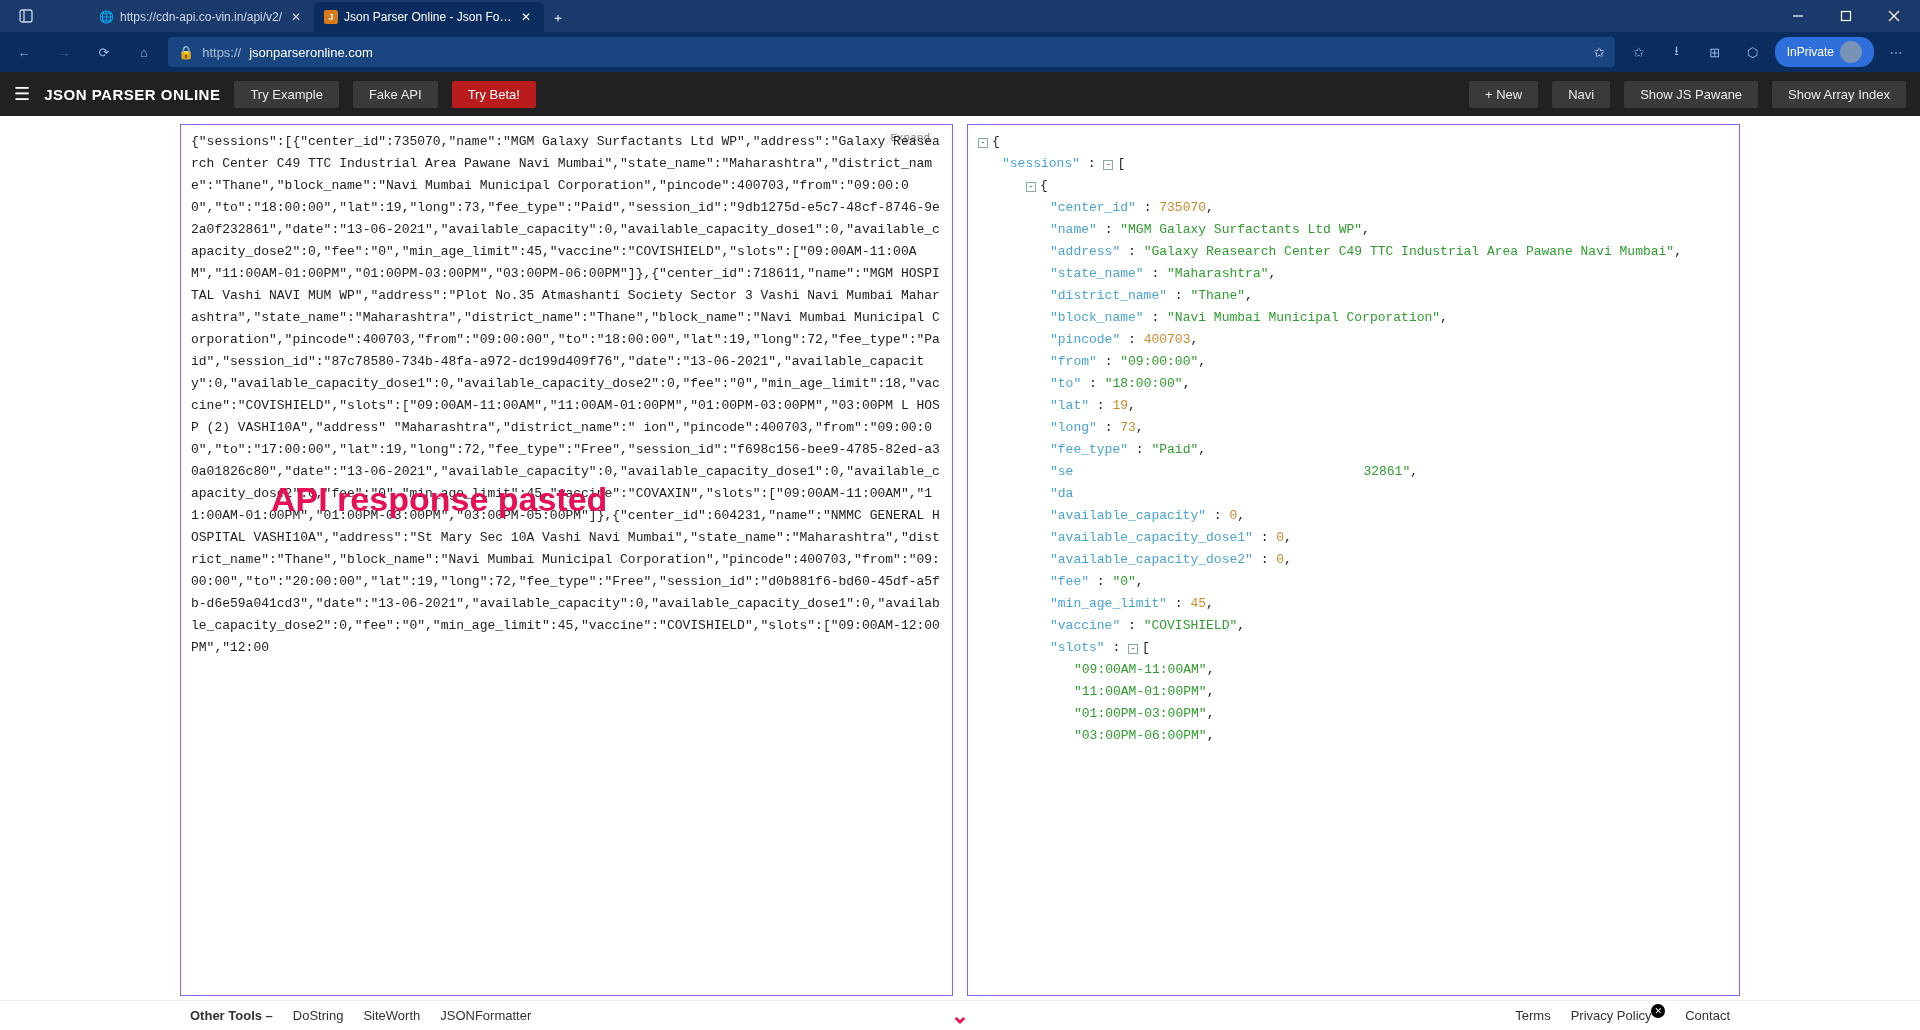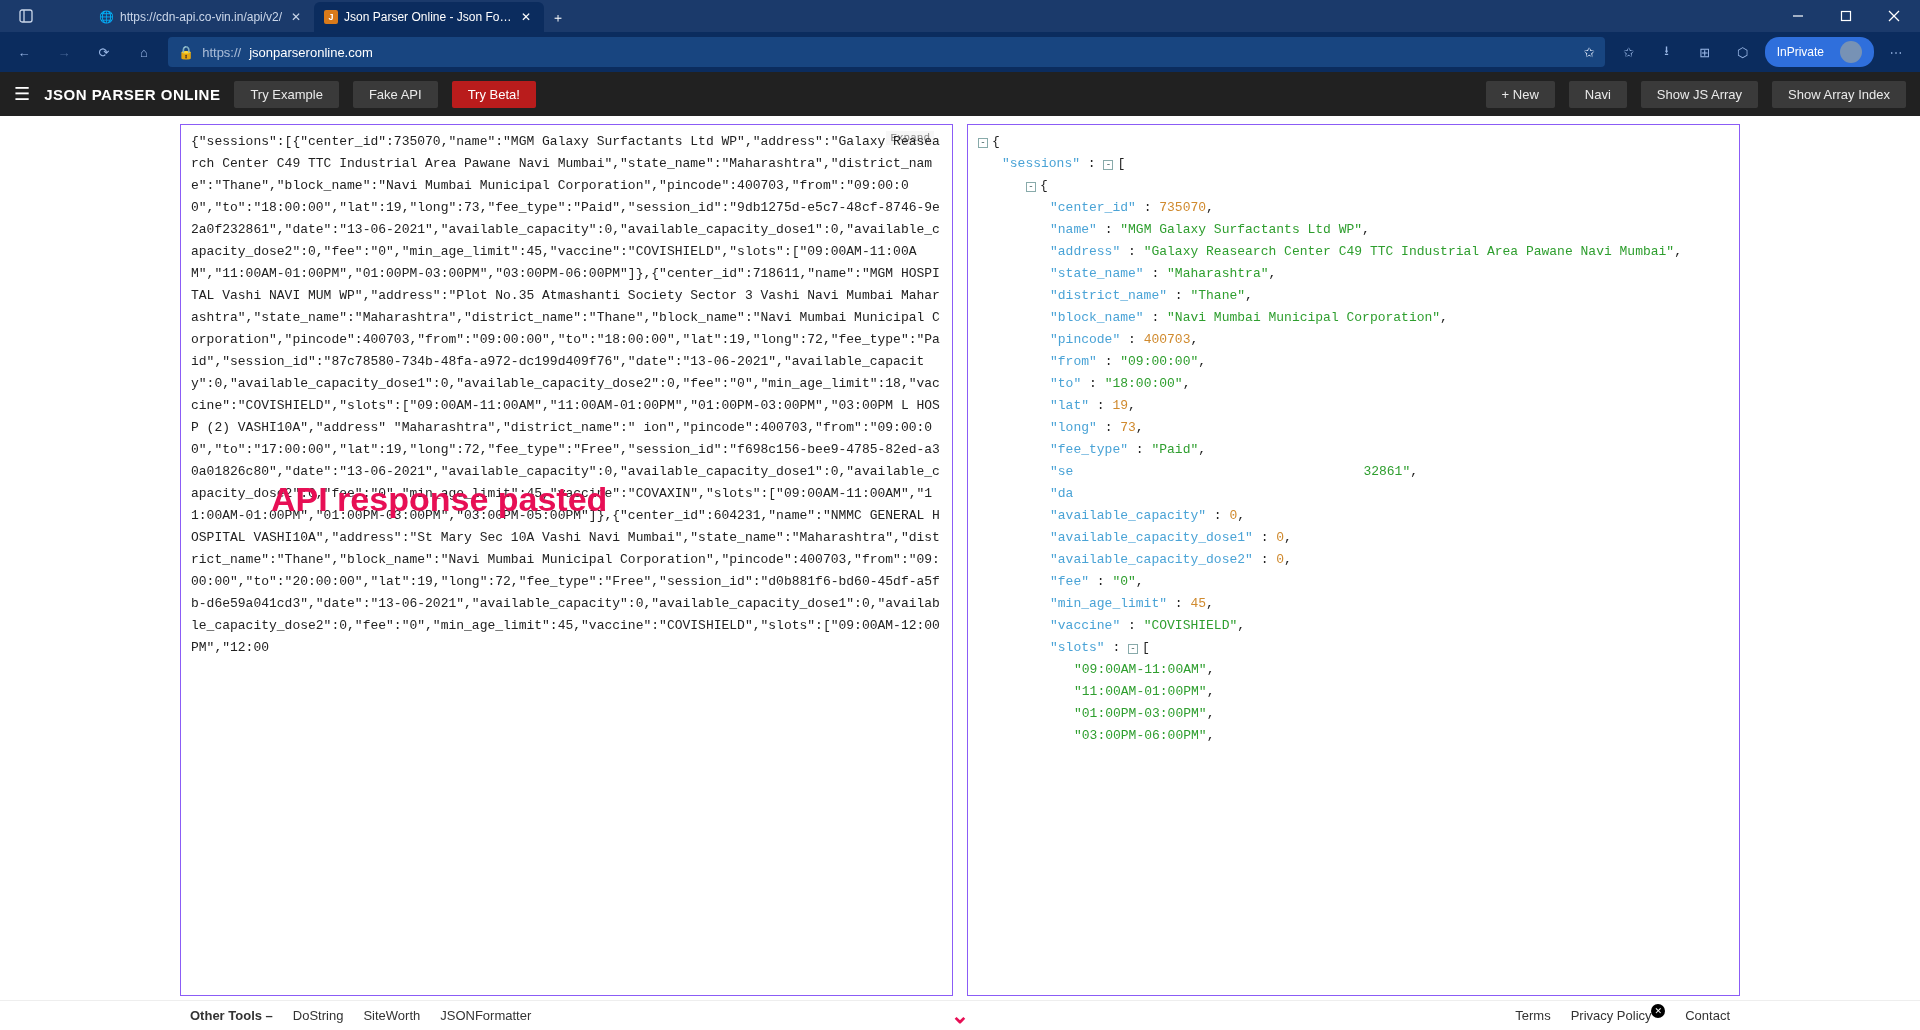--- a/index.html
+++ b/index.html
@@ -17,21 +17,21 @@
 .tab .favicon { width: 14px; height: 14px; display: inline-flex; align-items: center; justify-content: center; }
 .tab .title { flex: 1; white-space: nowrap; overflow: hidden; text-overflow: ellipsis; }
 .tab .close { width: 16px; text-align: center; }
 .new-tab { width: 28px; height: 28px; display: flex; align-items: center; justify-content: center; }
 
 .addr-bar { display: flex; align-items: center; height: 40px; background: #0b2c5e; padding: 0 8px; gap: 8px; }
 .nav-btn { width: 32px; height: 32px; display: flex; align-items: center; justify-content: center; color: #99b7e6; }
 .url-box { flex: 1; display: flex; align-items: center; background: #184580; border-radius: 4px; height: 30px; padding: 0 10px; gap: 8px; color: #e6eefc; font-size: 13px; }
 .url-box .host { color: #fff; }
 .right-tools { display: flex; align-items: center; gap: 6px; }
-.pill { background: #2f6fdc; color: #fff; padding: 4px 12px; border-radius: 14px; display: flex; align-items: center; gap: 16px; font-size: 12px; }
+.pill { background: #2f6fdc; color: #fff; padding: 4px 12px; border-radius: 14px; display: flex; align-items: center; gap: 6px; font-size: 12px; }
 .avatar { width: 22px; height: 22px; border-radius: 50%; background: #7792b5; }
 
 
 .app-header { background: #212121; color: #fff; height: 44px; display: flex; align-items: center; padding: 0 14px; gap: 14px; }
 .hamburger { font-size: 18px; }
 .brand { font-weight: 600; letter-spacing: 0.5px; font-size: 15px; }
 .btn { background: #3a3a3a; color: #eaeaea; border: none; padding: 6px 16px; font-size: 13px; border-radius: 2px; }
 .btn.orange { background: #b91c1c; color: #fff; }
 .spacer { flex: 1; }
 
@@ -142,21 +142,21 @@
 
 <div class="app-header">
   <span class="hamburger">☰</span>
   <span class="brand">JSON PARSER ONLINE</span>
   <button class="btn">Try Example</button>
   <button class="btn">Fake API</button>
   <button class="btn orange">Try Beta!</button>
   <span class="spacer"></span>
   <button class="btn">+ New</button>
   <button class="btn">Navi</button>
-  <button class="btn">Show JS Array</button>
+  <button class="btn">Show JS Pawane</button>
   <button class="btn">Show Array Index</button>
 </div>
 
 <div class="workspace">
   <div class="pane">
     <div class="expand-chip">Expand</div>
     <div class="pane-inner raw">{"sessions":[{"center_id":735070,"name":"MGM Galaxy Surfactants Ltd WP","address":"Galaxy Reasearch Center C49 TTC Industrial Area Pawane Navi Mumbai","state_name":"Maharashtra","district_name":"Thane","block_name":"Navi Mumbai Municipal Corporation","pincode":400703,"from":"09:00:00","to":"18:00:00","lat":19,"long":73,"fee_type":"Paid","session_id":"9db1275d-e5c7-48cf-8746-9e2a0f232861","date":"13-06-2021","available_capacity":0,"available_capacity_dose1":0,"available_capacity_dose2":0,"fee":"0","min_age_limit":45,"vaccine":"COVISHIELD","slots":["09:00AM-11:00AM","11:00AM-01:00PM","01:00PM-03:00PM","03:00PM-06:00PM"]},{"center_id":718611,"name":"MGM HOSPITAL Vashi NAVI MUM WP","address":"Plot No.35 Atmashanti Society Sector 3 Vashi Navi Mumbai Maharashtra","state_name":"Maharashtra","district_name":"Thane","block_name":"Navi Mumbai Municipal Corporation","pincode":400703,"from":"09:00:00","to":"18:00:00","lat":19,"long":72,"fee_type":"Paid","session_id":"87c78580-734b-48fa-a972-dc199d409f76","date":"13-06-2021","available_capacity":0,"available_capacity_dose1":0,"available_capacity_dose2":0,"fee":"0","min_age_limit":18,"vaccine":"COVISHIELD","slots":["09:00AM-11:00AM","11:00AM-01:00PM","01:00PM-03:00PM","03:00PM                                                    L HOSP (2) VASHI10A","address"                                                       "Maharashtra","district_name":"                                                          ion","pincode":400703,"from":"09:00:00","to":"17:00:00","lat":19,"long":72,"fee_type":"Free","session_id":"f698c156-bee9-4785-82ed-a30a01826c80","date":"13-06-2021","available_capacity":0,"available_capacity_dose1":0,"available_capacity_dose2":0,"fee":"0","min_age_limit":45,"vaccine":"COVAXIN","slots":["09:00AM-11:00AM","11:00AM-01:00PM","01:00PM-03:00PM","03:00PM-05:00PM"]},{"center_id":604231,"name":"NMMC GENERAL HOSPITAL VASHI10A","address":"St Mary Sec 10A Vashi Navi Mumbai","state_name":"Maharashtra","district_name":"Thane","block_name":"Navi Mumbai Municipal Corporation","pincode":400703,"from":"09:00:00","to":"20:00:00","lat":19,"long":72,"fee_type":"Free","session_id":"d0b881f6-bd60-45df-a5fb-d6e59a041cd3","date":"13-06-2021","available_capacity":0,"available_capacity_dose1":0,"available_capacity_dose2":0,"fee":"0","min_age_limit":45,"vaccine":"COVISHIELD","slots":["09:00AM-12:00PM","12:00</div>
     <div class="overlay-label" style="left:90px; top:355px;">API response pasted</div>
   </div>
 

